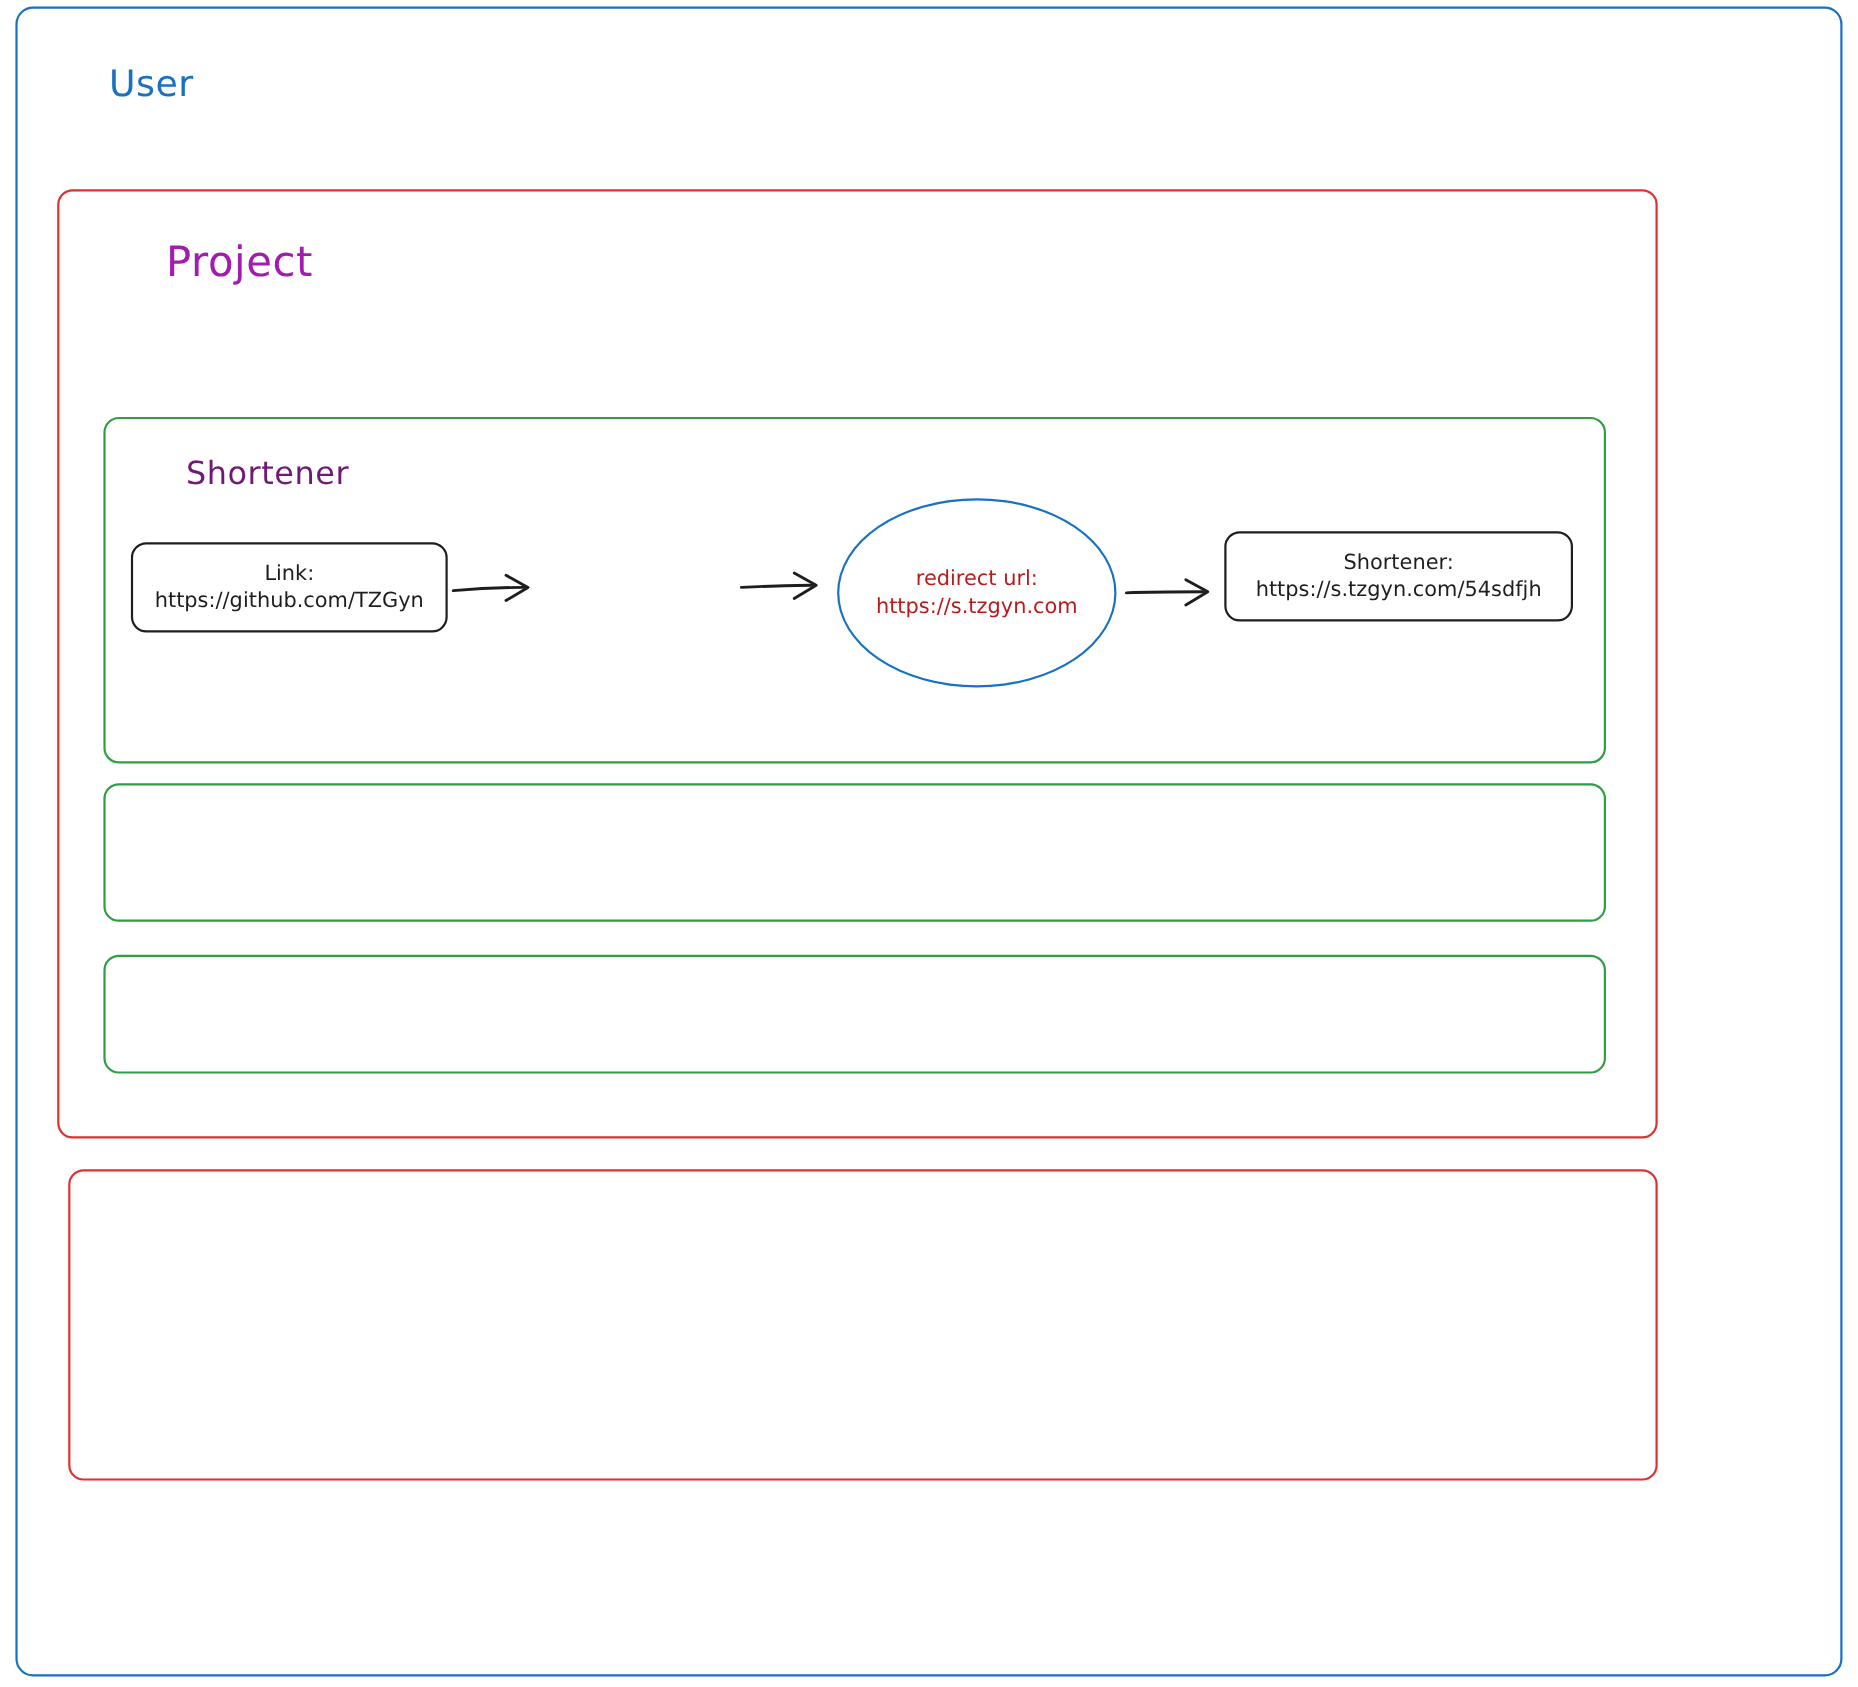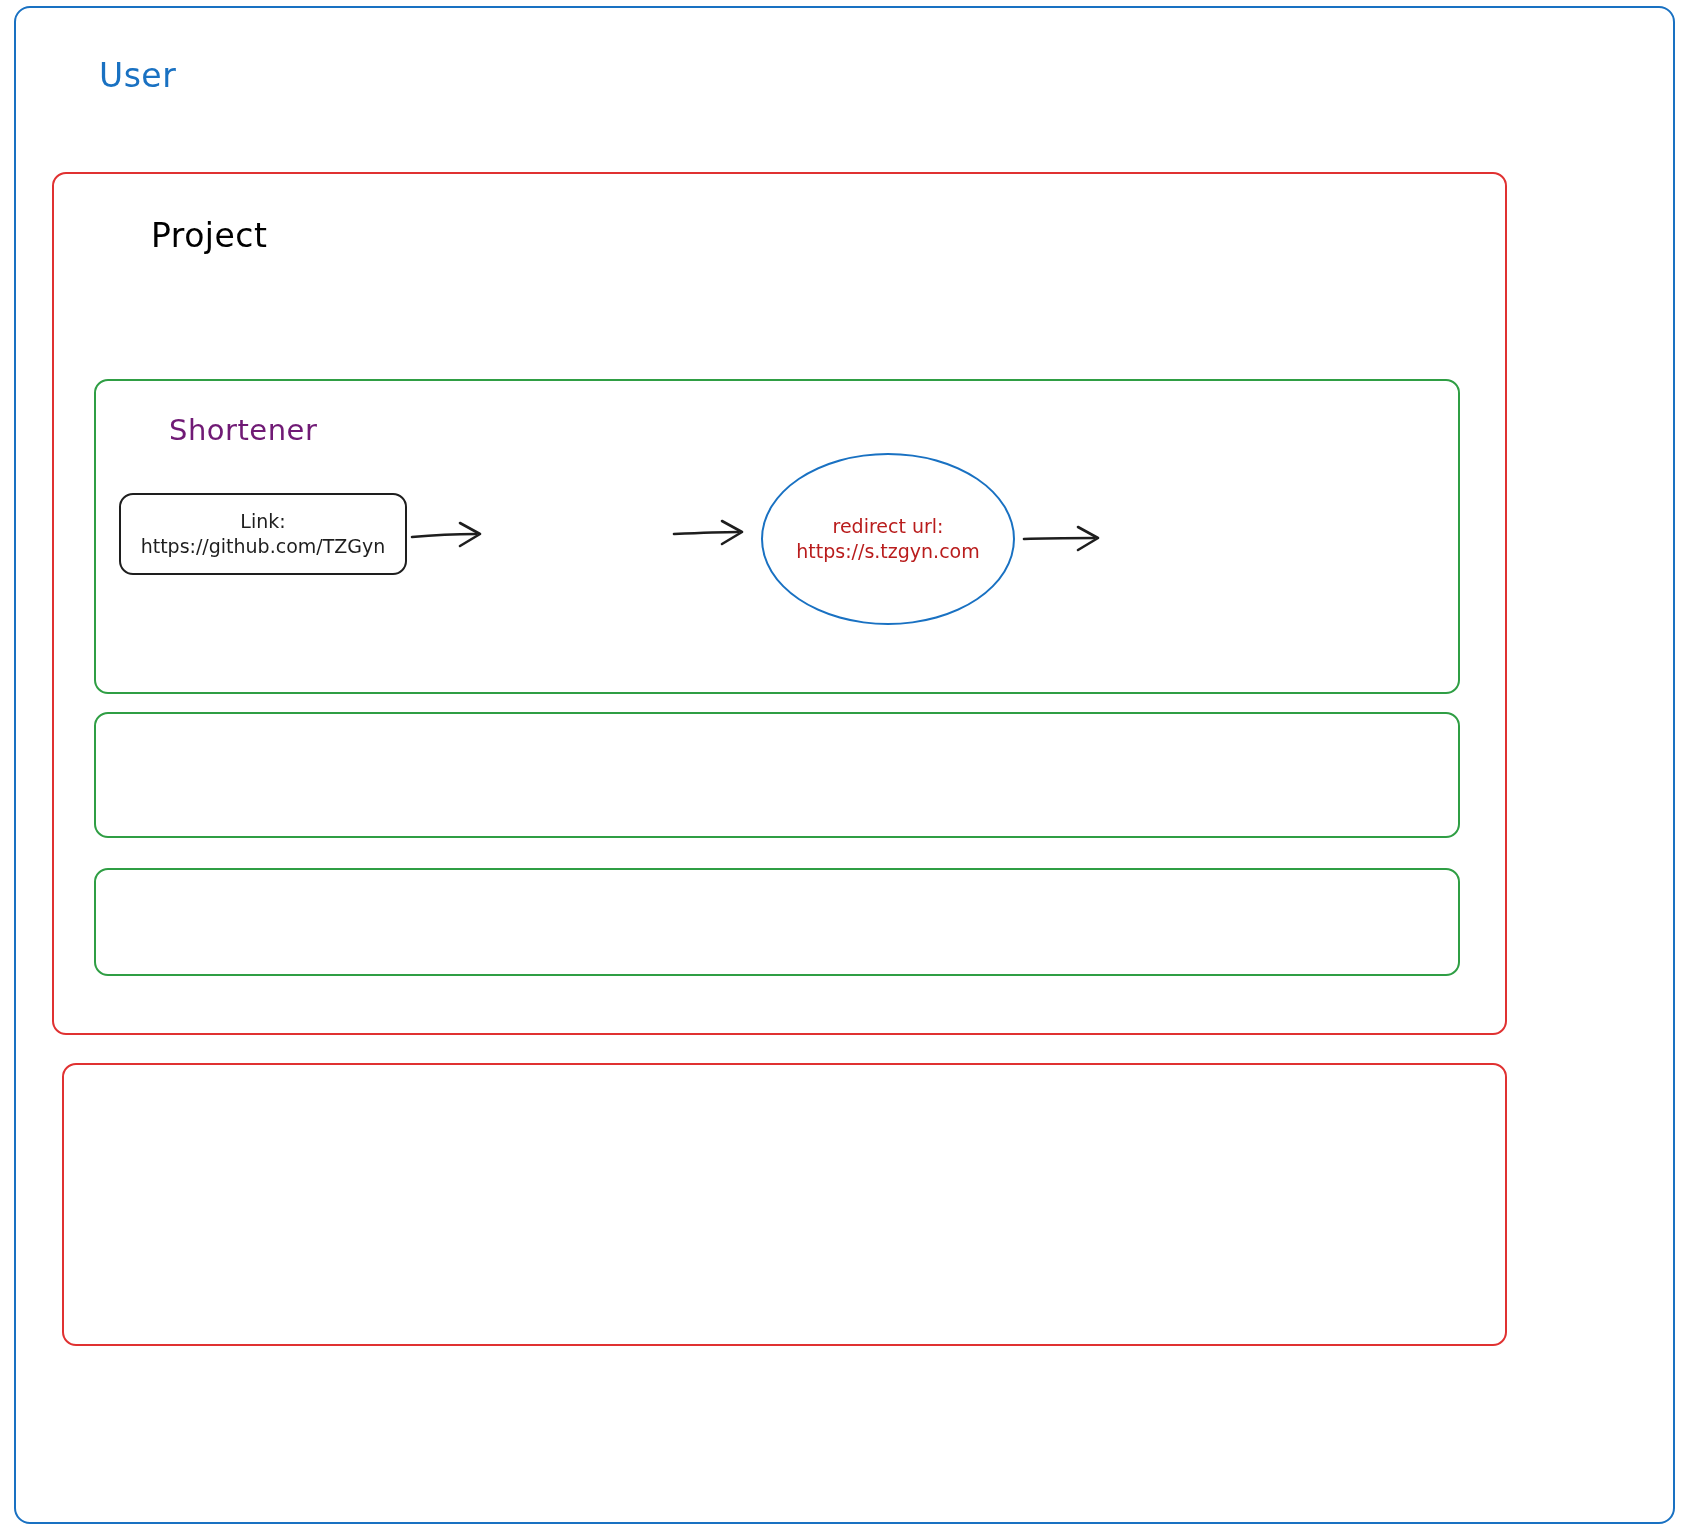--- a/index.html
+++ b/index.html
@@ -60,22 +60,22 @@
     left: 52px;
     top: 172px;
     width: 1455px;
     height: 863px;
     border-color: #e03131;
     border-radius: 14px;
   }
   #project-label {
     left: 108px;
     top: 216px;
-    font-size: 33px;
-    color: #000000;
+    font-size: 38px;
+    color: #a21caf;
   }
 
   
   #shortener-frame {
     left: 94px;
     top: 379px;
     width: 1366px;
     height: 315px;
     border-color: #2f9e44;
     border-radius: 14px;
@@ -222,19 +222,23 @@
   <div class="node node-ellipse" id="node-redirect">
     <span class="node-line">redirect url:</span>
     <span class="node-line">https://s.tzgyn.com</span>
   </div>
 
   <svg class="arrow" id="arrow-3" viewBox="0 0 90 42" xmlns="http://www.w3.org/2000/svg">
     <path d="M2 21 C26 20, 50 20, 72 20" stroke="#1e1e1e" stroke-width="2.6" fill="none" stroke-linecap="round"></path>
     <path d="M56 9 L76 20 L56 32" stroke="#1e1e1e" stroke-width="2.6" fill="none" stroke-linecap="round" stroke-linejoin="round"></path>
   </svg>
 
+  <div class="node node-rect" id="node-shortener-out">
+    <span class="node-line">Shortener:</span>
+    <span class="node-line">https://s.tzgyn.com/54sdfjh</span>
+  </div>
 
   <div class="frame" id="green-group-2"></div>
   <div class="frame" id="green-group-3"></div>
 
   <div class="frame" id="project-frame-2"></div>
 
 </div>
 
 </body></html>

